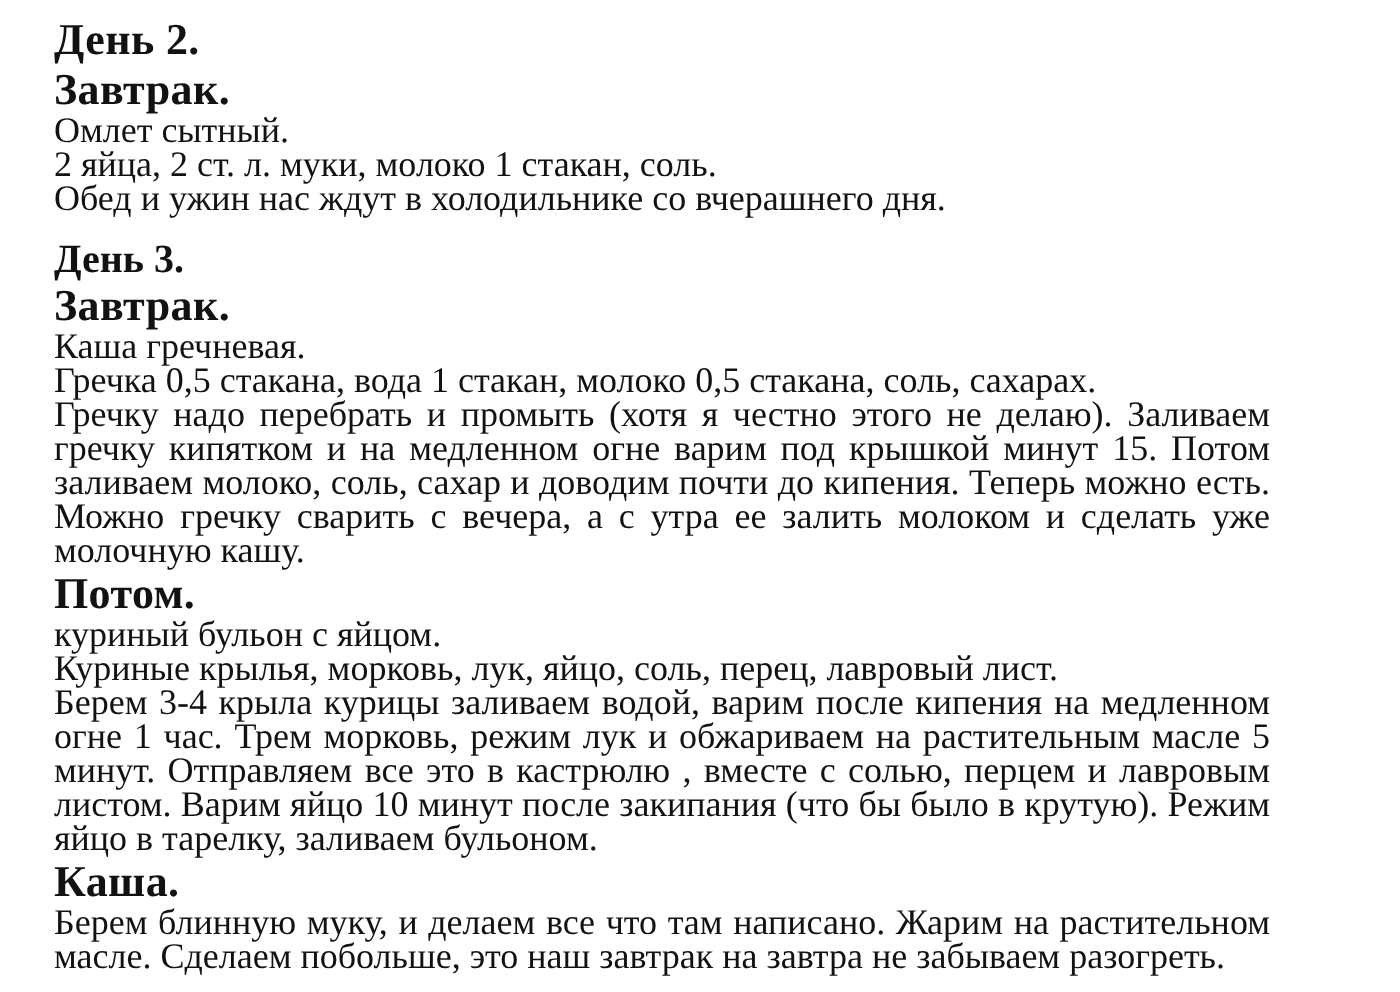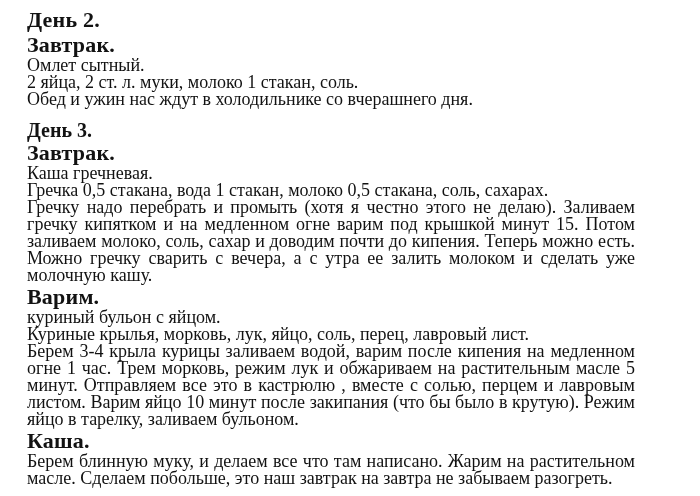--- a/index.html
+++ b/index.html
@@ -60,21 +60,21 @@
 
   <div class="section-gap"></div>
 
   <section>
     <h3 class="h-day-small">День 3.</h3>
     <h2 class="h-big">Завтрак.</h2>
     <p class="body-line">Каша гречневая.</p>
     <p class="body-line">Гречка 0,5 стакана, вода 1 стакан, молоко 0,5 стакана, соль, сахарах.</p>
     <p class="body-line">Гречку надо перебрать и промыть (хотя я честно этого не делаю). Заливаем гречку кипятком и на медленном огне варим под крышкой минут 15. Потом заливаем молоко, соль, сахар и доводим почти до кипения. Теперь можно есть. Можно гречку сварить с вечера, а с утра ее залить молоком и сделать уже молочную кашу.</p>
 
-    <h2 class="h-big">Варим.</h2>
+    <h2 class="h-big">Потом.</h2>
     <p class="body-line">куриный бульон с яйцом.</p>
     <p class="body-line">Куриные крылья, морковь, лук, яйцо, соль, перец, лавровый лист.</p>
     <p class="body-line">Берем 3-4 крыла курицы заливаем водой, варим после кипения на медленном огне 1 час. Трем морковь, режим лук и обжариваем на растительным масле 5 минут. Отправляем все это в кастрюлю , вместе с солью, перцем и лавровым листом. Варим яйцо 10 минут после закипания (что бы было в крутую). Режим яйцо в тарелку, заливаем бульоном.</p>
 
     <h2 class="h-big">Каша.</h2>
     <p class="body-line">Берем блинную муку, и делаем все что там написано. Жарим на растительном масле. Сделаем побольше, это наш завтрак на завтра не забываем разогреть.</p>
   </section>
 
 </div>
 

